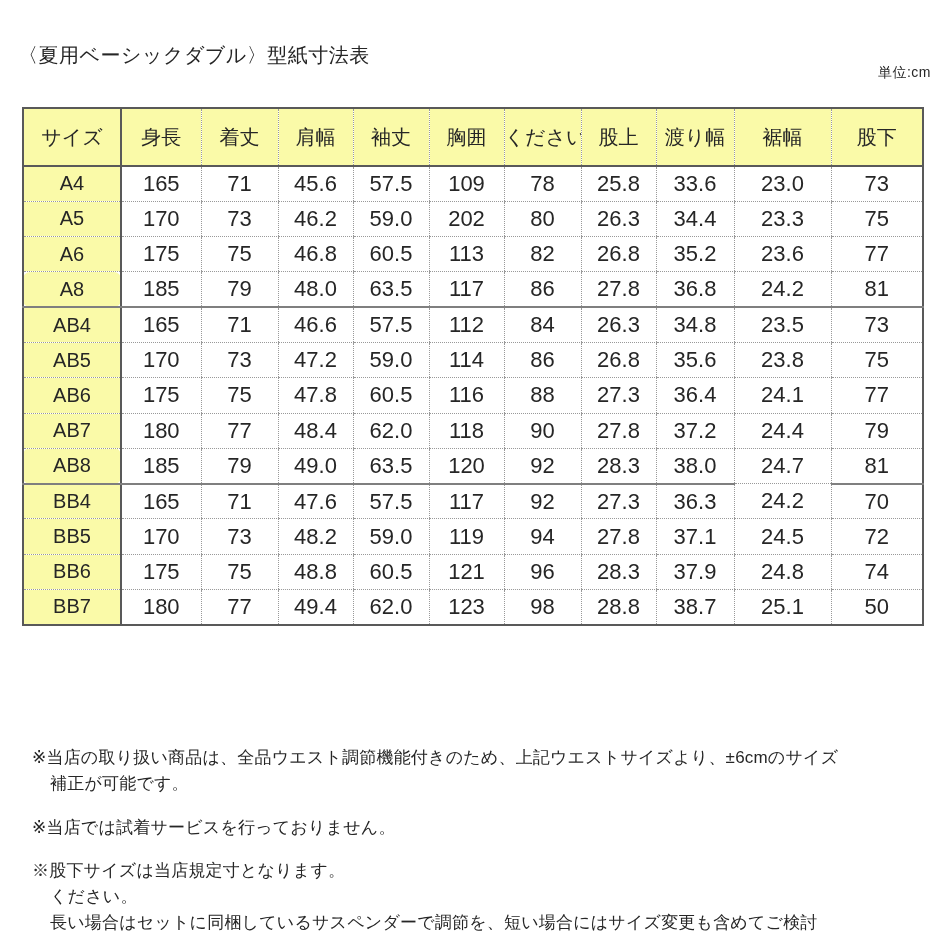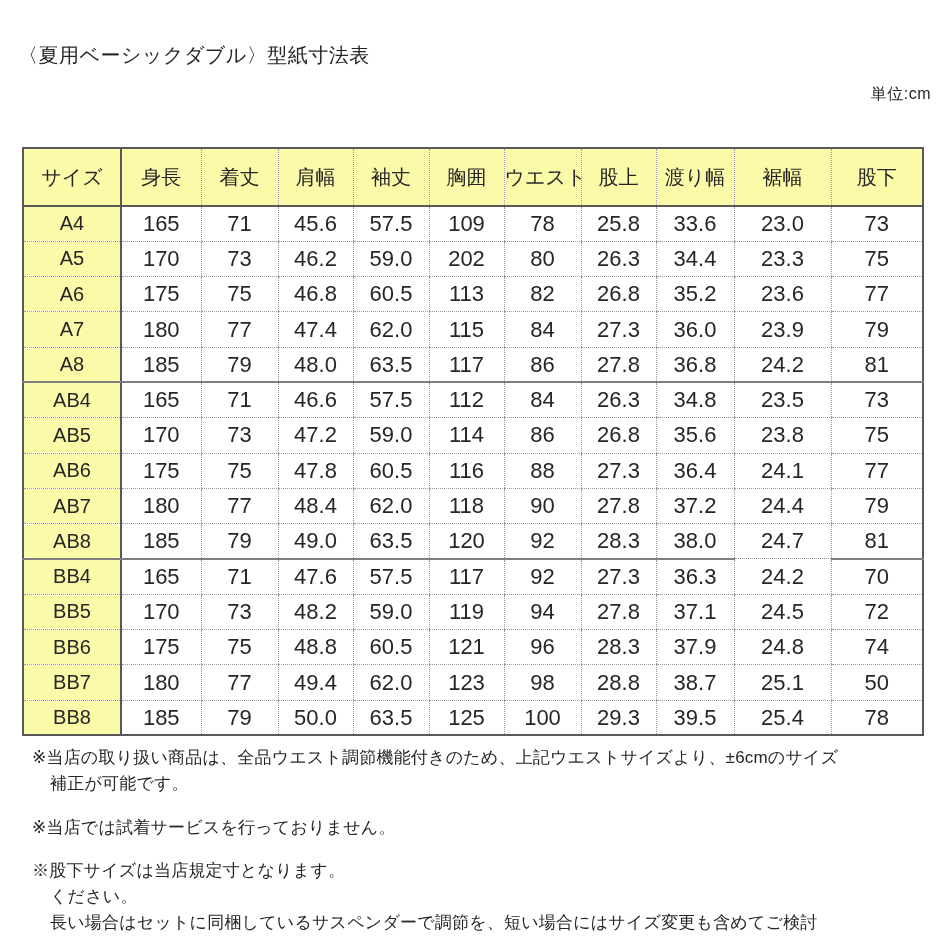--- a/index.html
+++ b/index.html
@@ -22,35 +22,34 @@
     top: 42px;
     font-size: 20px;
     font-weight: 500;
     letter-spacing: 0.5px;
     color: var(--text, #262626);
   }
 
   .unit-label {
     position: absolute;
     right: 14px;
-    top: 84px;
-    font-size: 16px;
+    top: 64px;
+    font-size: 14px;
     letter-spacing: 0.5px;
     color: var(--text, #262626);
   }
 
   table.size-chart {
     position: absolute;
     left: 22px;
     top: 107px;
     width: 900px;
     border-collapse: collapse;
     table-layout: fixed;
     border: 2px solid var(--border_dark, #595959);
-    margin-top: 40px;
   }
   .size-chart th, .size-chart td {
     padding: 0;
     text-align: center;
     vertical-align: middle;
     font-weight: normal;
     overflow: hidden;
     white-space: nowrap;
   }
   .size-chart thead th {
@@ -129,21 +128,21 @@
       <col style="width: 92px;">
     </colgroup>
   <thead>
     <tr id="header-row">
         <th class="size-col">サイズ</th>
         <th>身長</th>
         <th>着丈</th>
         <th>肩幅</th>
         <th>袖丈</th>
         <th>胸囲</th>
-        <th>ウエスト</th>
+        <th>ください</th>
         <th>股上</th>
         <th>渡り幅</th>
         <th>裾幅</th>
         <th>股下</th>
       </tr>
   </thead>
   <tbody id="table-body">
       <tr>
         <th class="size-col">A4</th>
         <td>165</td>
@@ -175,33 +174,20 @@
         <td>175</td>
         <td>75</td>
         <td>46.8</td>
         <td>60.5</td>
         <td>113</td>
         <td>82</td>
         <td>26.8</td>
         <td>35.2</td>
         <td>23.6</td>
         <td>77</td>
-      </tr>
-      <tr>
-        <th class="size-col">A7</th>
-        <td>180</td>
-        <td>77</td>
-        <td>47.4</td>
-        <td>62.0</td>
-        <td>115</td>
-        <td>84</td>
-        <td>27.3</td>
-        <td>36.0</td>
-        <td>23.9</td>
-        <td>79</td>
       </tr>
       <tr class="group-end">
         <th class="size-col">A8</th>
         <td>185</td>
         <td>79</td>
         <td>48.0</td>
         <td>63.5</td>
         <td>117</td>
         <td>86</td>
         <td>27.8</td>
@@ -318,33 +304,20 @@
         <td>180</td>
         <td>77</td>
         <td>49.4</td>
         <td>62.0</td>
         <td>123</td>
         <td>98</td>
         <td>28.8</td>
         <td>38.7</td>
         <td>25.1</td>
         <td>50</td>
-      </tr>
-      <tr>
-        <th class="size-col">BB8</th>
-        <td>185</td>
-        <td>79</td>
-        <td>50.0</td>
-        <td>63.5</td>
-        <td>125</td>
-        <td>100</td>
-        <td>29.3</td>
-        <td>39.5</td>
-        <td>25.4</td>
-        <td>78</td>
       </tr>
     </tbody>
 </table>
 
 <div class="notes">
   <div class="note note-1">
     <div class="note-line">※当店の取り扱い商品は、全品ウエスト調節機能付きのため、上記ウエストサイズより、±6cmのサイズ</div>
     <div class="note-line indent">補正が可能です。</div>
   </div>
   <div class="note note-2">

